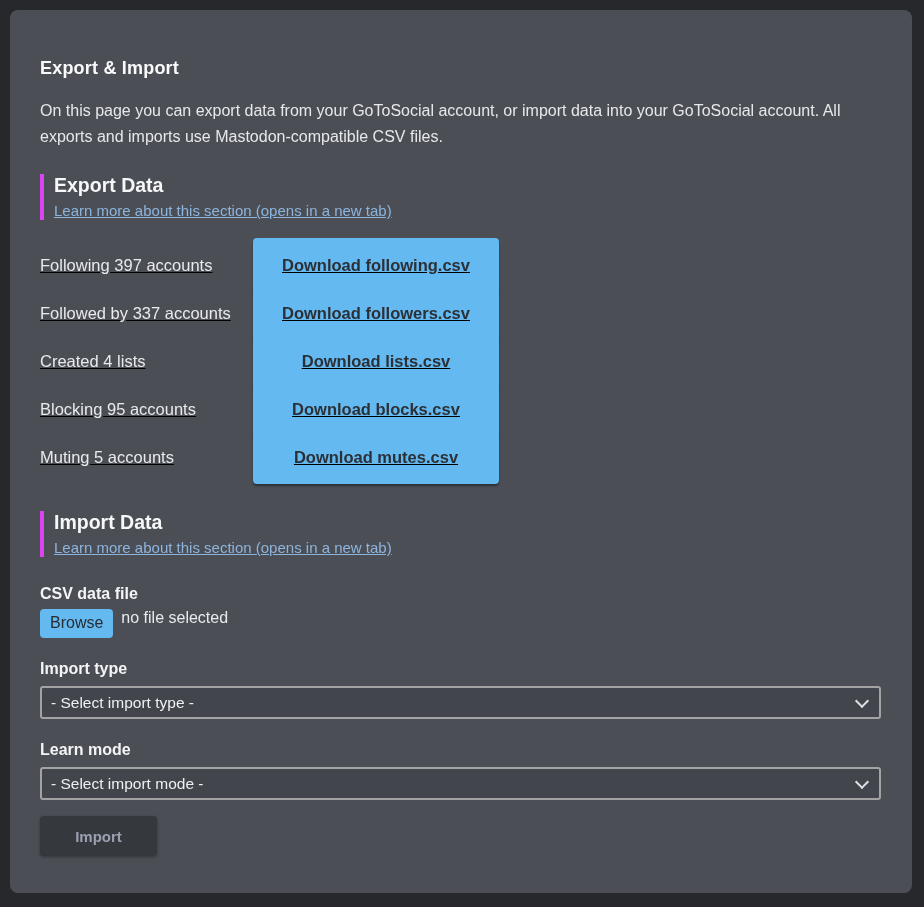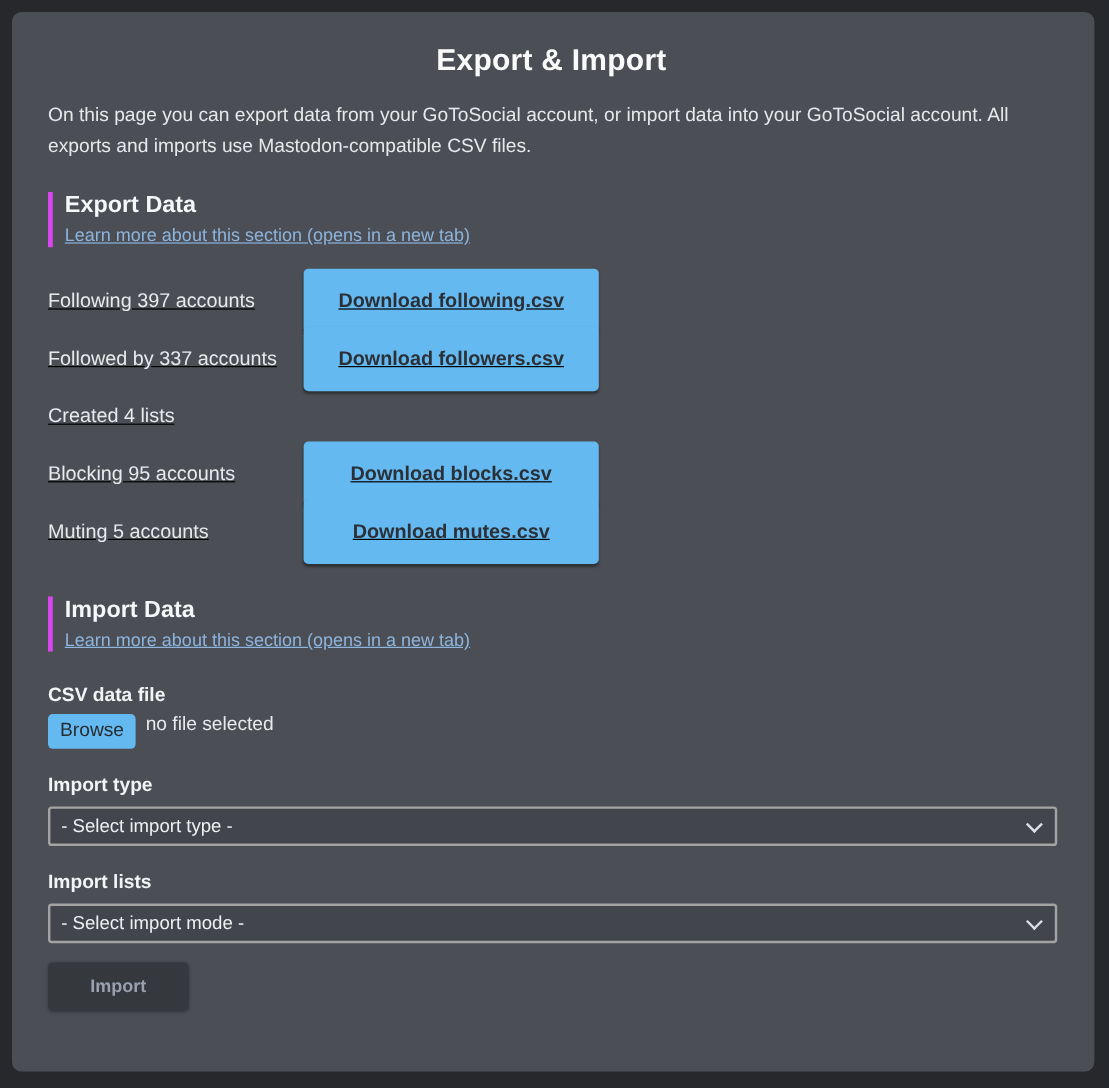--- a/index.html
+++ b/index.html
@@ -17,26 +17,25 @@
     top: 10px;
     width: 902px;
     height: 883px;
     box-sizing: border-box;
     background: #4b4f55;
     border-radius: 8px;
     padding: 0 33px 0 30px;
   }
   h1 {
     margin: 0;
-    padding-top: 26px;
-    font-size: 25px;
+    padding-top: 48px;
+    font-size: 18px;
     font-weight: bold;
     color: #fafafb;
     letter-spacing: 0.2px;
-    text-align: center;
   }
   .intro {
     margin: 19px 0 0;
     font-size: 16px;
     line-height: 26px;
     color: #e7e8ea;
     max-width: 856px;
   }
   .section-header {
     margin-top: 24px;
@@ -177,20 +176,21 @@
     <div class="export-row">
       <span class="row-label">Following 397 accounts</span>
       <button class="dl-btn">Download following.csv</button>
     </div>
     <div class="export-row">
       <span class="row-label">Followed by 337 accounts</span>
       <button class="dl-btn">Download followers.csv</button>
     </div>
     <div class="export-row">
       <span class="row-label">Created 4 lists</span>
+      <button class="dl-btn">Download lists.csv</button>
     </div>
     <div class="export-row">
       <span class="row-label">Blocking 95 accounts</span>
       <button class="dl-btn">Download blocks.csv</button>
     </div>
     <div class="export-row">
       <span class="row-label">Muting 5 accounts</span>
       <button class="dl-btn">Download mutes.csv</button>
     </div>
   </div>
@@ -207,21 +207,21 @@
   </div>
 
   <label class="field-label tight">Import type</label>
   <div class="select-wrap">
     <select>
       <option>- Select import type -</option>
     </select>
     <span class="chevron"></span>
   </div>
 
-  <label class="field-label tight">Import lists</label>
+  <label class="field-label tight">Learn mode</label>
   <div class="select-wrap">
     <select>
       <option>- Select import mode -</option>
     </select>
     <span class="chevron"></span>
   </div>
 
   <button class="import-btn">Import</button>
 
 </div>

